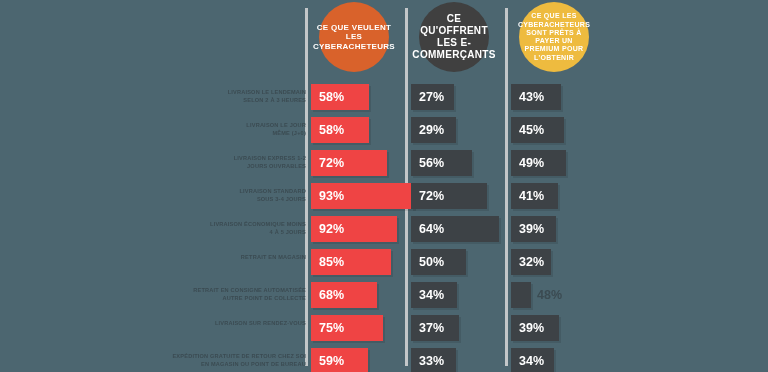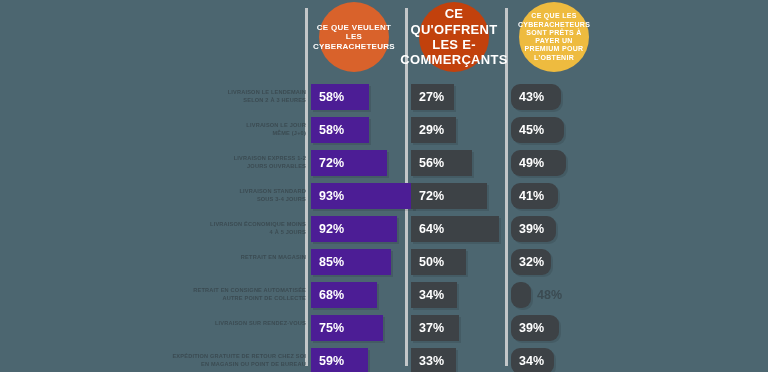--- a/index.html
+++ b/index.html
@@ -31,21 +31,21 @@
     align-items: center;
     justify-content: center;
     text-align: center;
     color: #ffffff;
     font-weight: bold;
     letter-spacing: .3px;
     line-height: 1.18;
     padding: 4px;
   }
   .c1 { left: 319px; top: 2px;  width: 70px; height: 70px; background: #d9622b; font-size: 8px; }
-  .c2 { left: 419px; top: 2px;  width: 70px; height: 70px; background: #c2410c; font-size: 13px; }
+  .c2 { left: 419px; top: 2px;  width: 70px; height: 70px; background: #404040; font-size: 10px; }
   .c3 { left: 519px; top: 2px;  width: 70px; height: 70px; background: #eebb3f; font-size: 7px; }
 
   
   .rows { position: absolute; left: 0; top: 82px; width: 768px; }
   .row {
     position: relative;
     height: 33px;
     margin-bottom: 0px;
   }
 
@@ -70,33 +70,33 @@
     top: 2px;
     height: 26px;
     display: flex;
     align-items: center;
     color: #ffffff;
     font-size: 12.5px;
     font-weight: bold;
     padding-left: 8px;
     box-shadow: 2px 2px 0 rgba(0,0,0,.10);
   }
-  .bar.orange { background: #4c1d95; }
+  .bar.orange { background: #ef4444; }
   .bar.dark   { background: #3d4246; }
 
   .bar .val { white-space: nowrap; }
   .bar.outside .val {
     position: absolute;
     left: calc(100% + 6px);
     color: #3b4b52;
   }
 
   .col1 { left: 311px; }
   .col2 { left: 411px; }
-  .col3 { left: 511px; border-radius: 9px; }
+  .col3 { left: 511px; }
 </style>
 </head>
 <body>
 
 <div class="chart-root">
 
   <div class="sep" style="left:305px; top:8px; height:358px;"></div>
   <div class="sep" style="left:405px; top:8px; height:358px;"></div>
   <div class="sep" style="left:505px; top:8px; height:358px;"></div>
 

